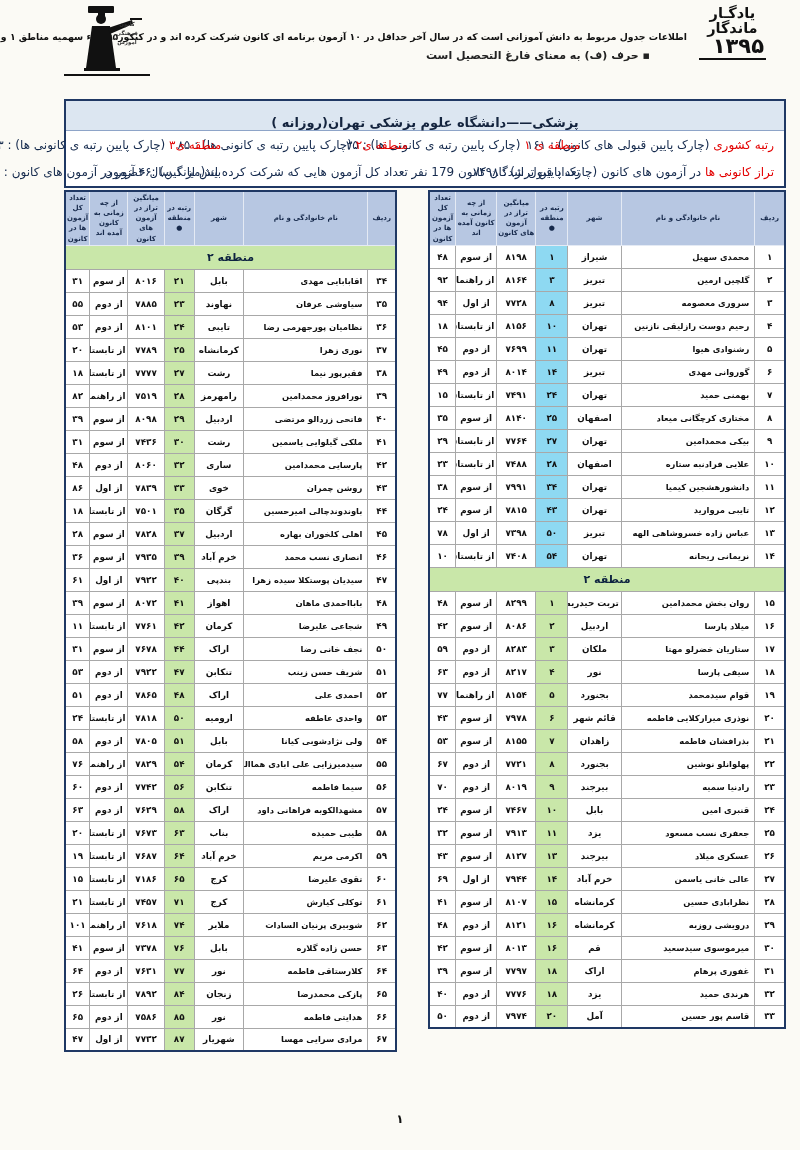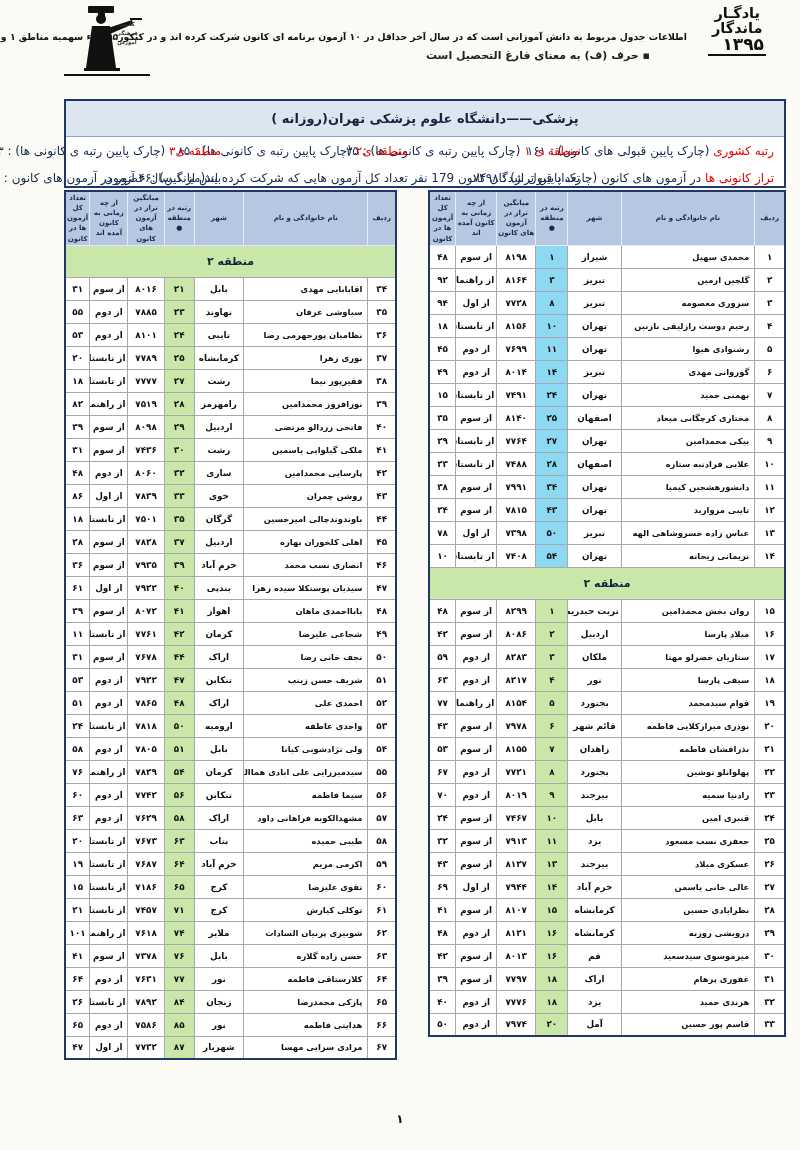--- a/index.html
+++ b/index.html
@@ -8,49 +8,49 @@
     --red:#E30000; --page_bg:#FBFAF5;
   }
   *{box-sizing:border-box; margin:0; padding:0;}
   html,body{width:800px; height:1150px;}
   body{font-family:"DejaVu Sans", sans-serif; background:var(--page_bg);}
   .sheet{position:relative; width:800px; height:1150px; overflow:hidden; direction:rtl;}
 
   
   .brand{position:absolute; top:6px; right:34px; text-align:center; color:#111; font-weight:bold; line-height:1.02;}
   .brand .b-line{font-size:14.5px;}
-  .brand .b-year{font-size:17px; letter-spacing:1px; border-bottom:2.5px solid #111; padding:0 2px 1px 14px;}
+  .brand .b-year{font-size:21px; letter-spacing:1px; border-bottom:2.5px solid #111; padding:0 2px 1px 14px;}
   .head-note{position:absolute; top:31px; right:113px; width:582px; font-size:9.3px; font-weight:bold; color:#111; text-align:right; white-space:nowrap;}
   .head-subnote{position:absolute; top:49px; right:150px; font-size:11px; font-weight:bold; color:#222;}
   .kanoon-logo{position:absolute; top:4px; left:64px; width:86px; height:72px; border-bottom:2px solid #111;}
   .kanoon-logo svg{position:absolute; top:0; left:6px;}
   .logo-caption{position:absolute; top:16px; left:52px; text-align:center; color:#333; font-size:5.5px; font-weight:bold; line-height:1.6;}
 
   
   .main-box{position:absolute; top:99px; left:64px; width:722px; height:89px; border:2px solid var(--border_navy); background:#fff;}
-  .title-bar{height:36px; background:var(--title_bg); border-bottom:1px solid #8ea4c8; display:flex; align-items:center; justify-content:center;}
+  .title-bar{height:30px; background:var(--title_bg); border-bottom:1px solid #8ea4c8; display:flex; align-items:flex-end; justify-content:center;}
   .title-bar .t{font-size:13px; font-weight:bold; color:#14243e;}
   .stats-row{display:flex; height:27px; align-items:center;}
   .stat-cell{font-size:12px; font-weight:normal; color:#152a4d; padding:0 10px 0 2px; white-space:nowrap;}
   .stats-row .stat-cell:nth-child(1){width:27%;}
   .stats-row .stat-cell:nth-child(2){width:24%;}
   .stats-row .stat-cell:nth-child(3){width:26%;}
   .stats-row .stat-cell:nth-child(4){width:23%;}
   .stat-label{color:var(--red);}
 
   
   .rtable{position:absolute; top:190px; border-collapse:collapse; background:#fff; table-layout:fixed;}
   .rtable.right{left:428px; width:358px;}
   .rtable.left{left:64px; width:333px;}
   .rtable, .rtable td, .rtable th{border:1px solid #a8a8a8;}
   .rtable{border:2px solid var(--border_navy);}
   .rtable thead th{background:var(--header_bg); color:#16294b; font-size:7px; font-weight:bold; height:46px; line-height:1.45; border:1px solid #e4eaf4; padding:1px;}
   .rtable td{height:23px; font-size:8.8px; font-weight:bold; color:#111; text-align:center; padding:0 2px; overflow:hidden; white-space:nowrap;}
   .rtable td.c-name{text-align:right; font-size:8.4px; padding-right:5px;}
-  .rtable tr.section td{height:32px; font-size:11px; color:#0e2340; letter-spacing:1px;}
+  .rtable tr.section td{height:24px; font-size:11px; color:#0e2340; letter-spacing:1px;}
   .sec-r1{background:var(--region1);}
   .sec-r2{background:var(--region2);}
   td.rank-r1{background:var(--region1_rank);}
   td.rank-r2{background:var(--region2_rank);}
   .col-no{width:8.5%;} .col-name{width:37.5%;} .col-city{width:15%;} .col-rank{width:9%;}
   .col-score{width:11%;} .col-since{width:11.5%;} .col-exams{width:7.5%;}
 
   .page-number{position:absolute; top:1112px; left:0; width:800px; text-align:center; font-size:12px; font-weight:bold; color:#111;}
 </style>
 </head>

